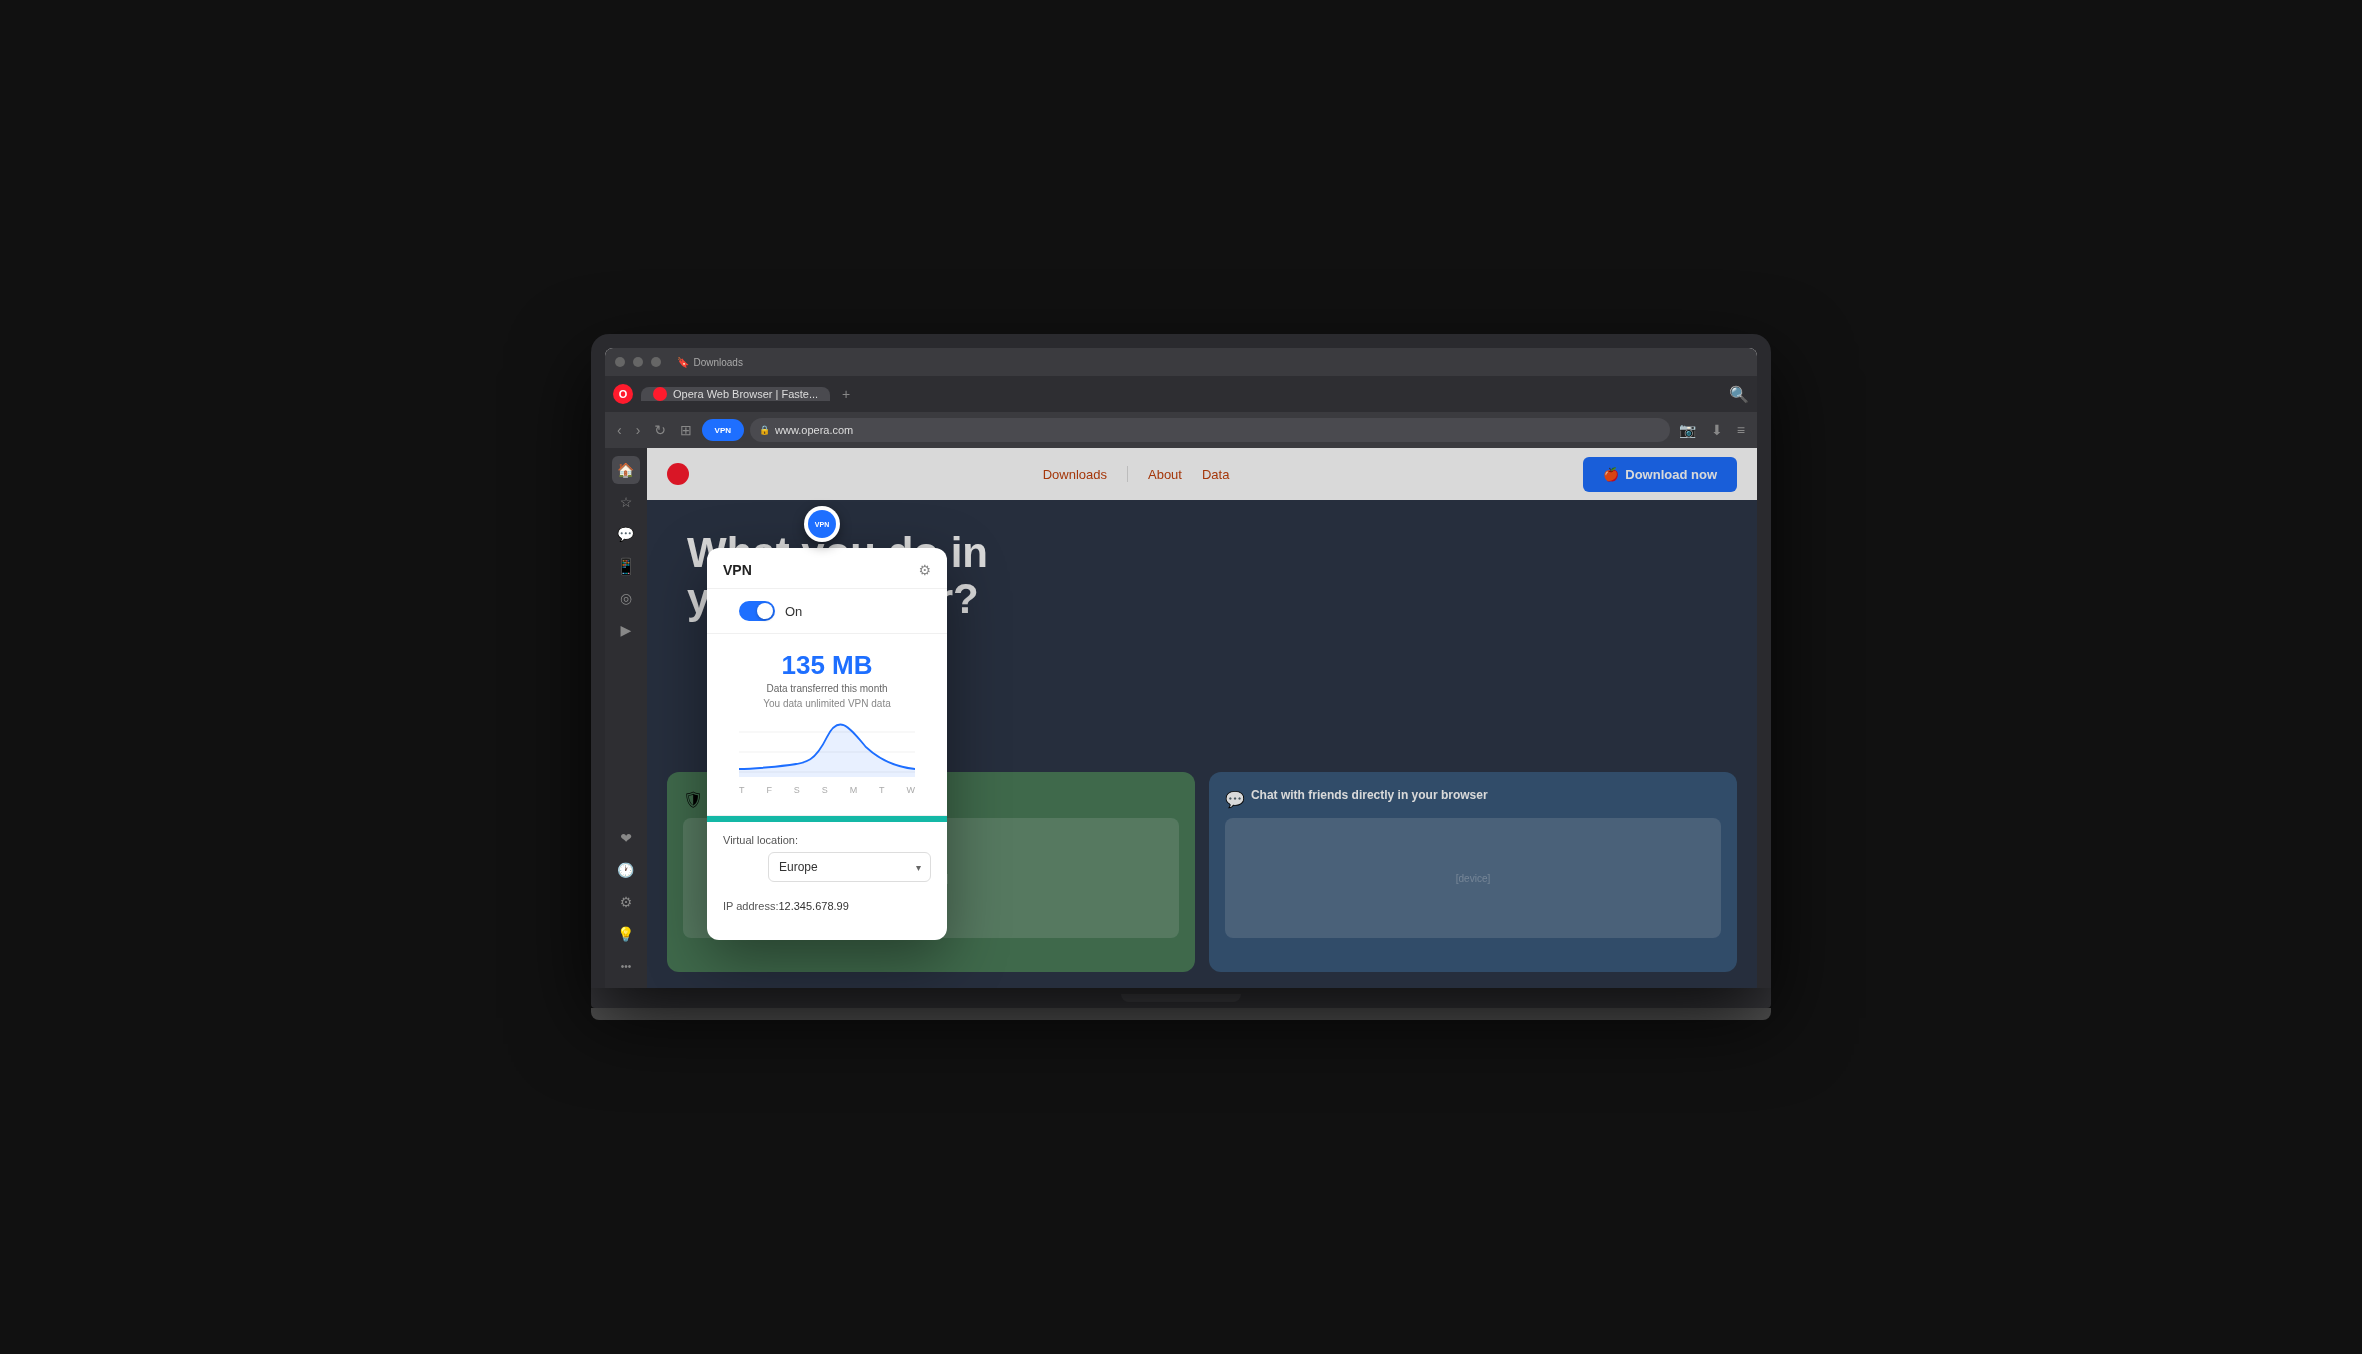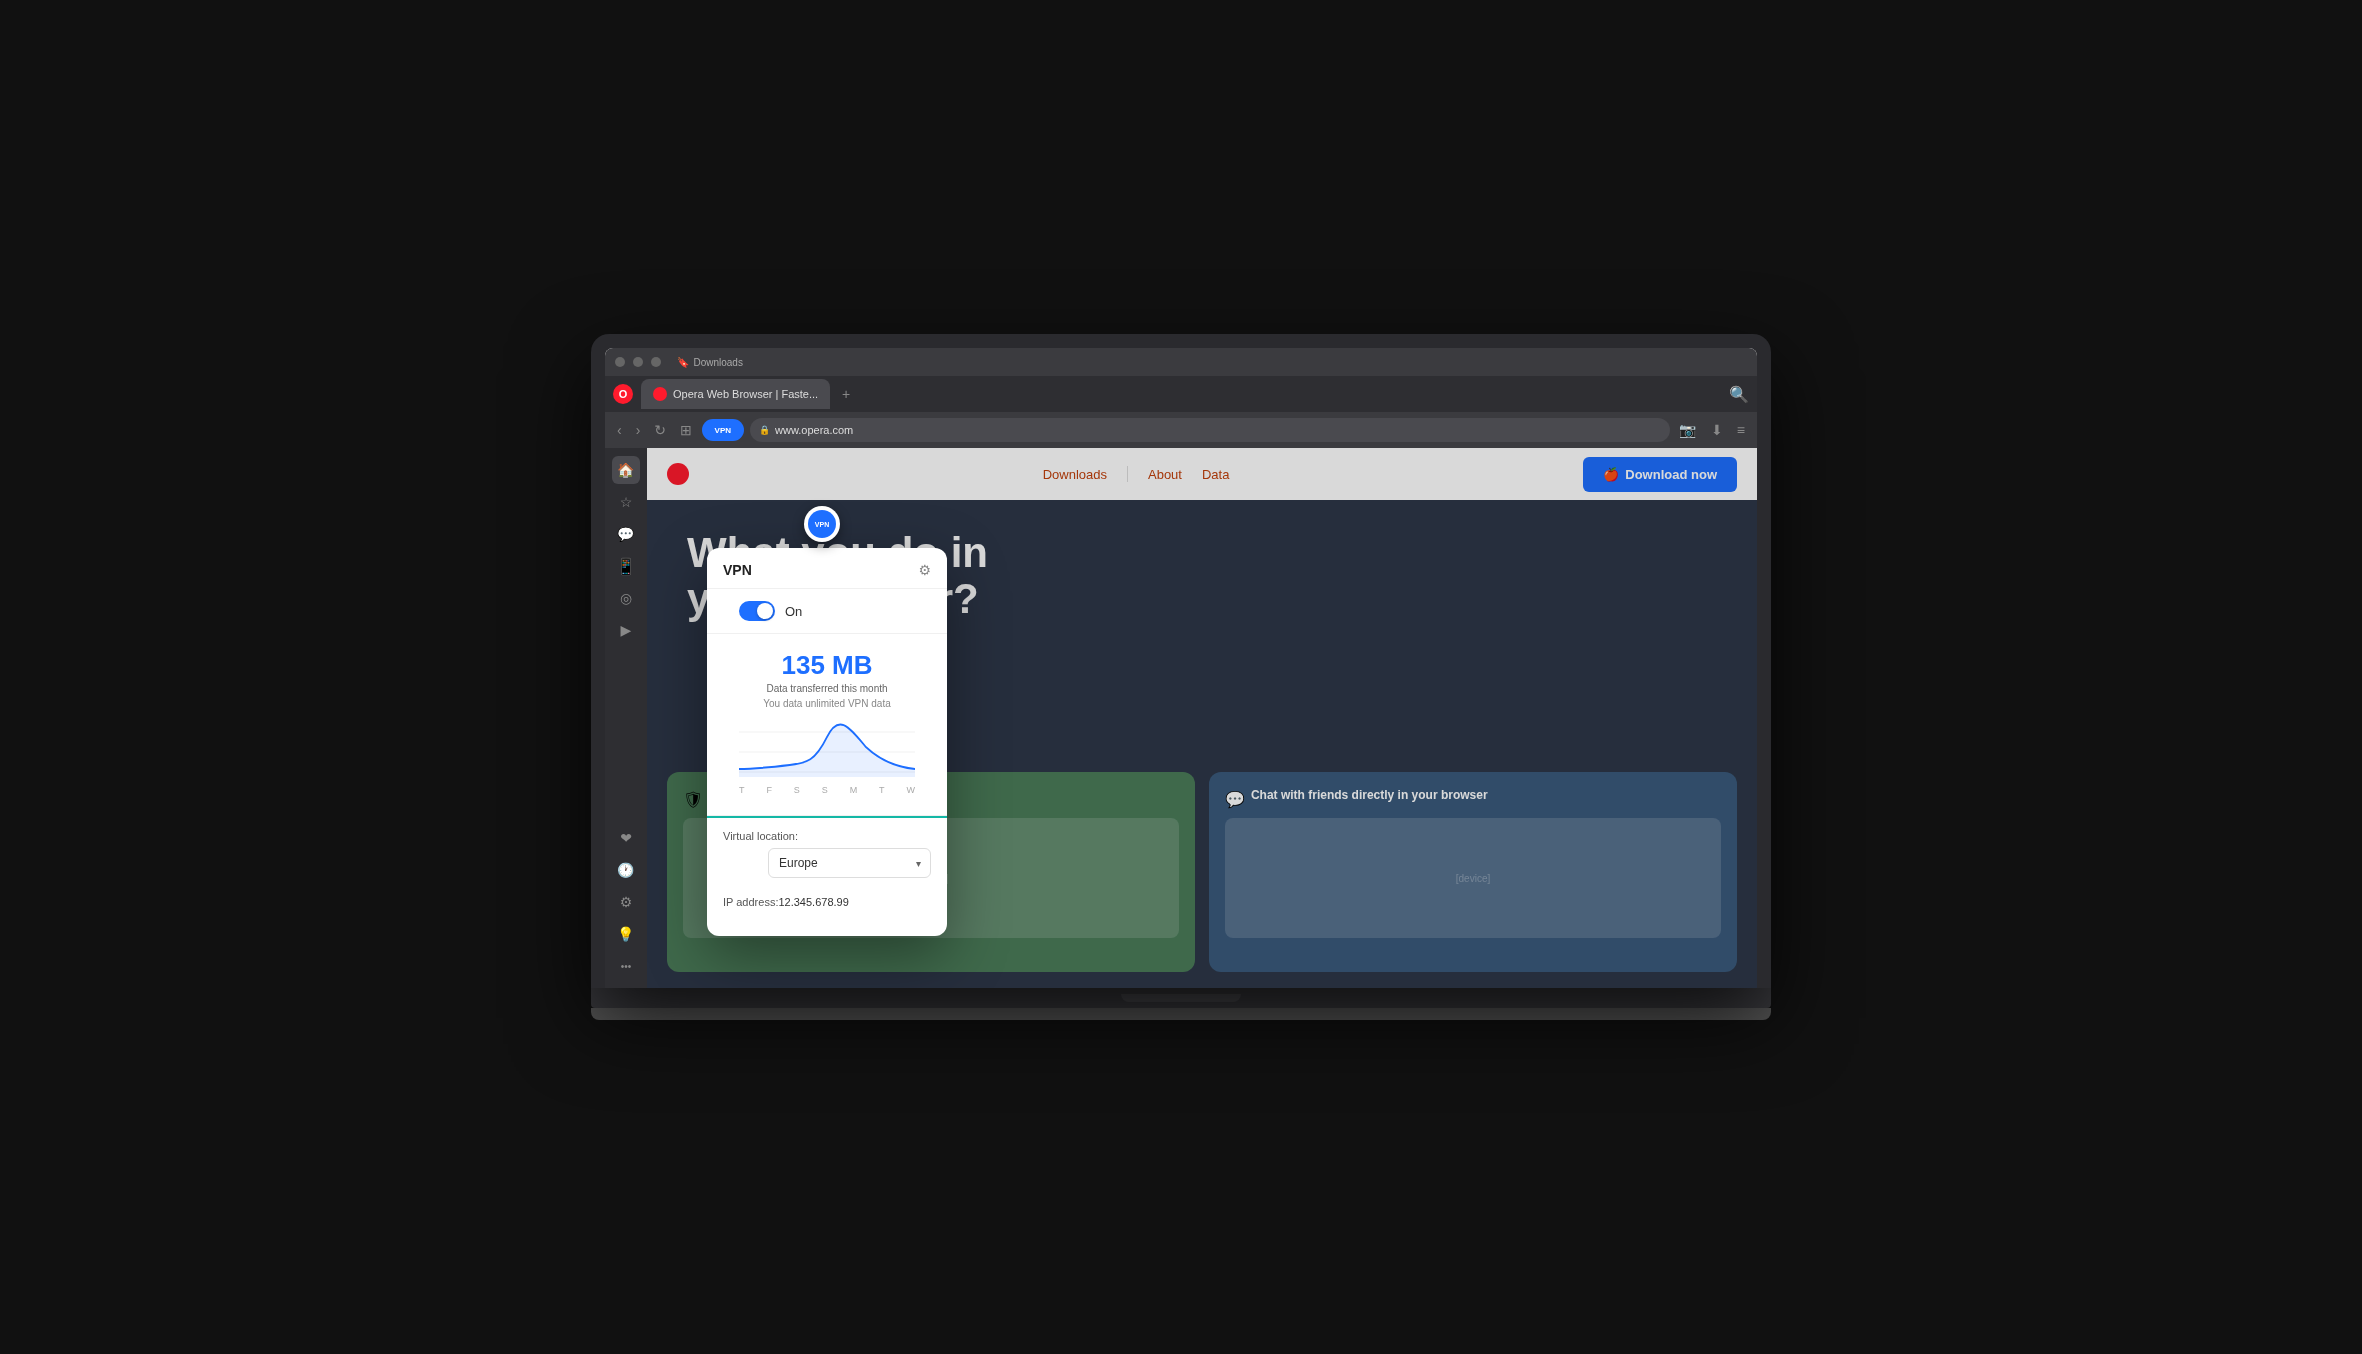--- a/index.html
+++ b/index.html
@@ -73,21 +73,21 @@
       background: #ff1b2d;
       border-radius: 50%;
       display: flex; align-items: center; justify-content: center;
       color: white; font-size: 11px; font-weight: bold;
       flex-shrink: 0;
     }
 
     .tab {
       background: #4a4a4f;
       border-radius: 8px 8px 0 0;
-      height: 30px;
+      height: 14px;
       display: flex;
       align-items: center;
       padding: 0 12px;
       gap: 6px;
       color: #ddd;
       font-size: 11px;
       position: relative;
     }
 
     .tab-favicon {
@@ -407,21 +407,21 @@
 
     .graph-label {
       font-size: 9px;
       color: #aaa;
       text-align: center;
     }
 
     
     .vpn-location {
       padding: 12px 16px 8px;
-      border-top: 2px solid #14b8a6;
+      border-top: 6px solid #14b8a6;
     }
 
     .location-label {
       font-size: 11px;
       color: #555;
       margin-bottom: 6px;
     }
 
     .location-select {
       width: 100%;

